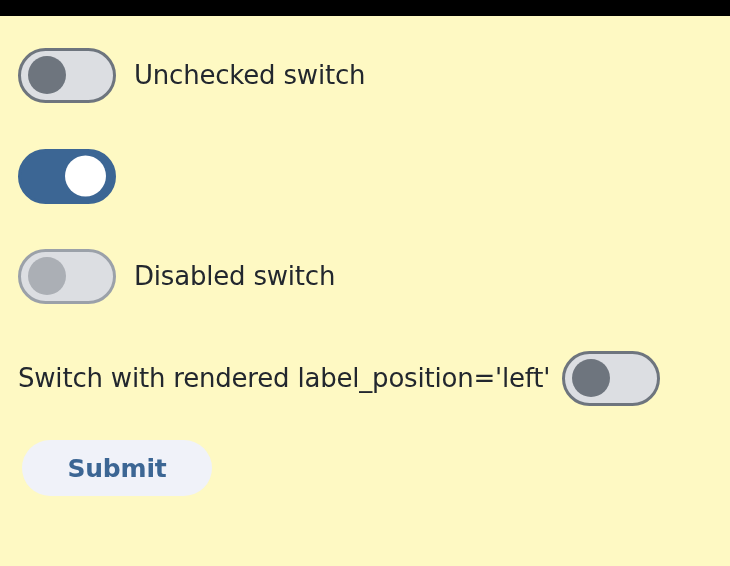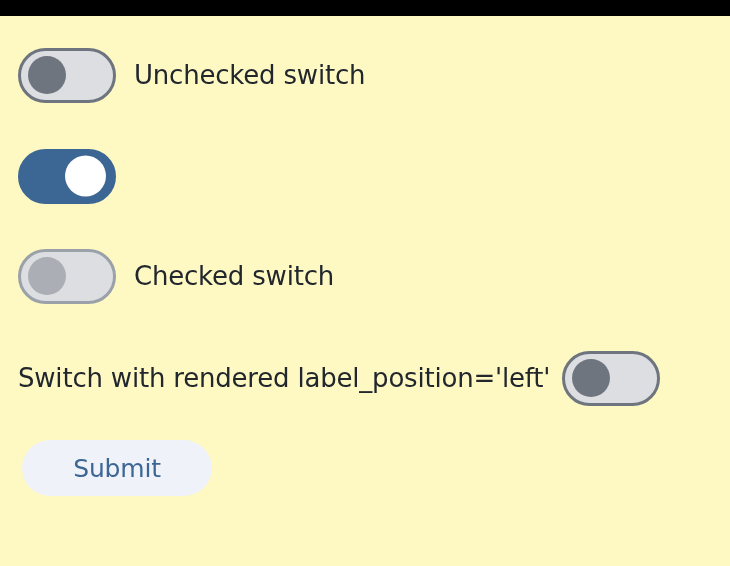--- a/index.html
+++ b/index.html
@@ -96,21 +96,21 @@
     left: 22px;
     top: 424px;
     width: 190px;
     height: 56px;
     border: none;
     border-radius: 28px;
     background: #f0f2f9;
     color: #3c6694;
     font-family: "DejaVu Sans", sans-serif;
     font-size: 25px;
-    font-weight: normal;
+    font-weight: bold;
     letter-spacing: -0.2px;
     cursor: pointer;
     padding: 0;
   }
 </style>
 </head>
 <body>
 
 <div id="page">
 
@@ -124,21 +124,21 @@
   <div class="switch-row" style="top: 129px;">
     <div class="switch checked" role="switch" aria-checked="true">
       <span class="knob"></span>
     </div>
   </div>
 
   <div class="switch-row" style="top: 229px;">
     <div class="switch disabled" role="switch" aria-checked="false" aria-disabled="true">
       <span class="knob"></span>
     </div>
-    <span class="switch-label label-right">Checked switch</span>
+    <span class="switch-label label-right">Disabled switch</span>
   </div>
 
   <div class="switch-row row-left-label" style="top: 331px;">
     <span class="switch-label label-left">Switch with rendered label_position='left'</span>
     <div class="switch" role="switch" aria-checked="false">
       <span class="knob"></span>
     </div>
   </div>
 
   <button class="submit-button">Submit</button>

